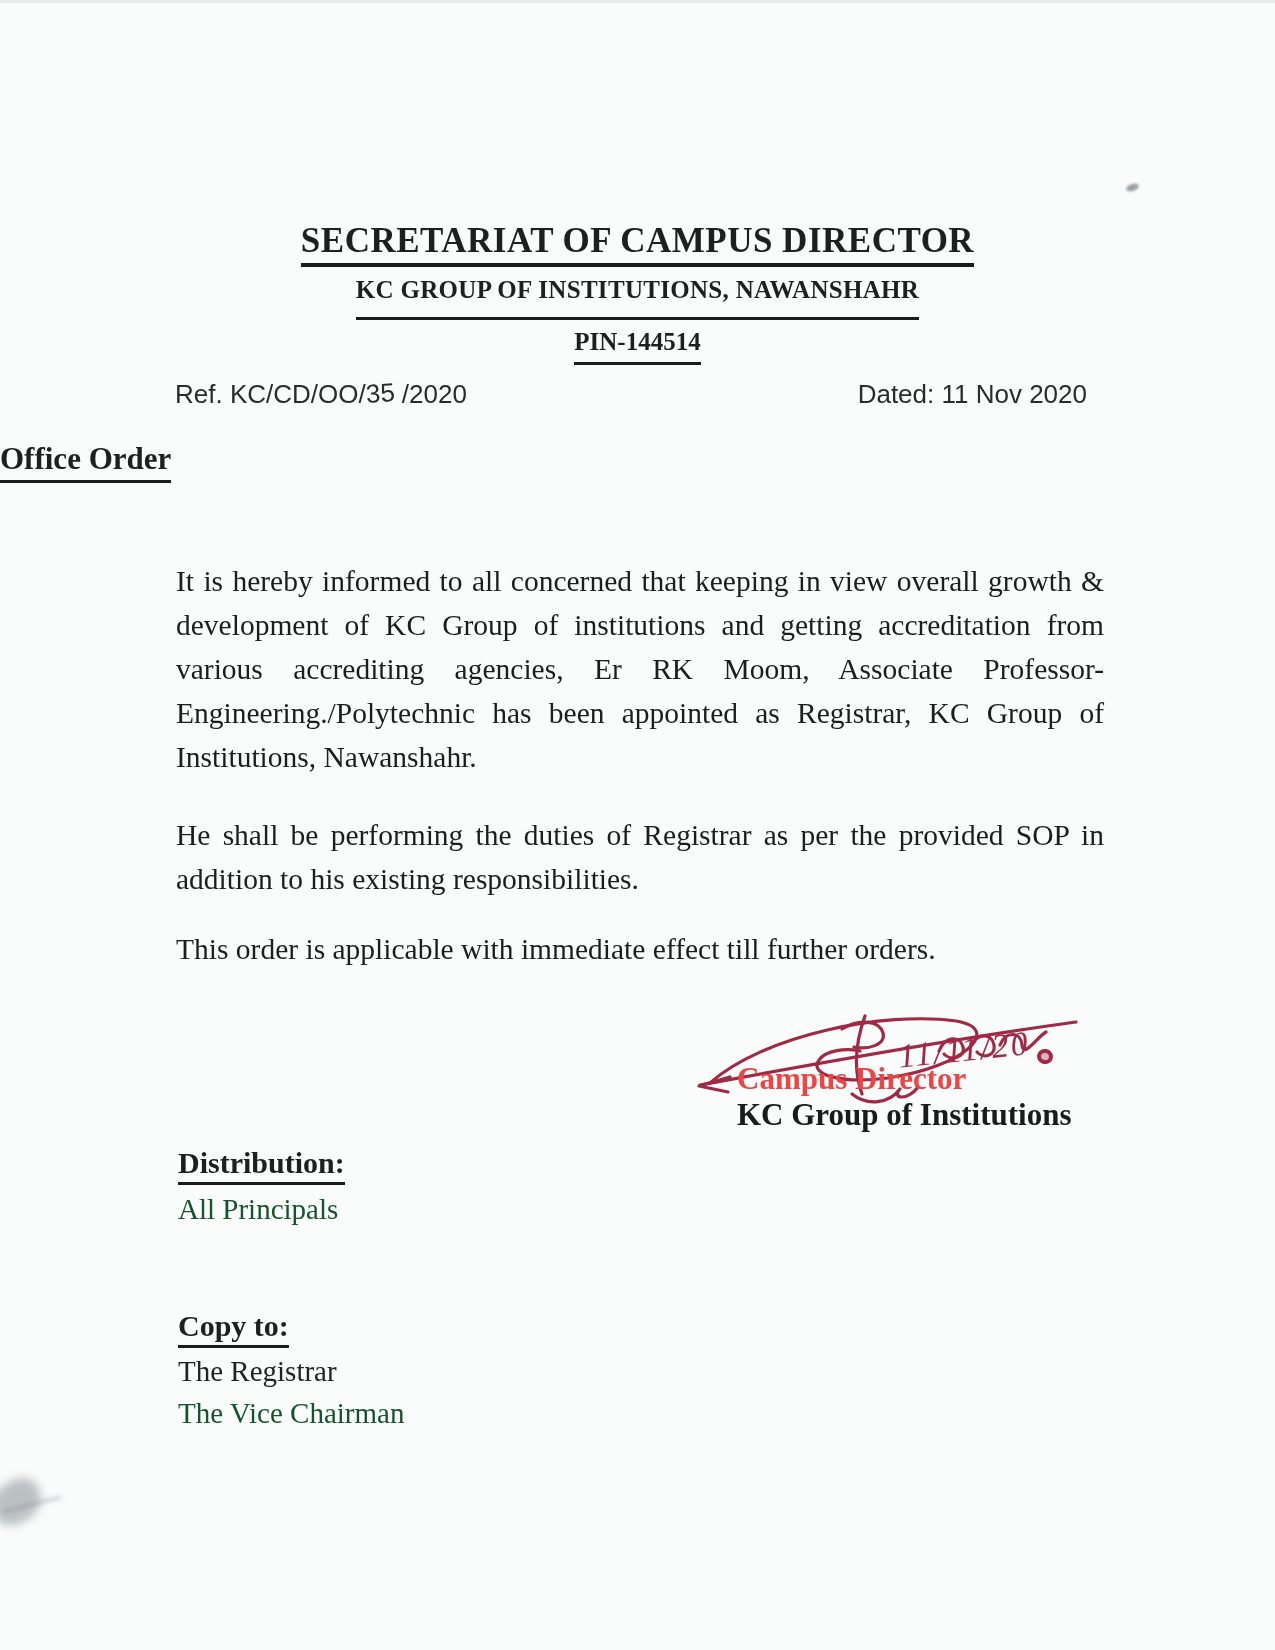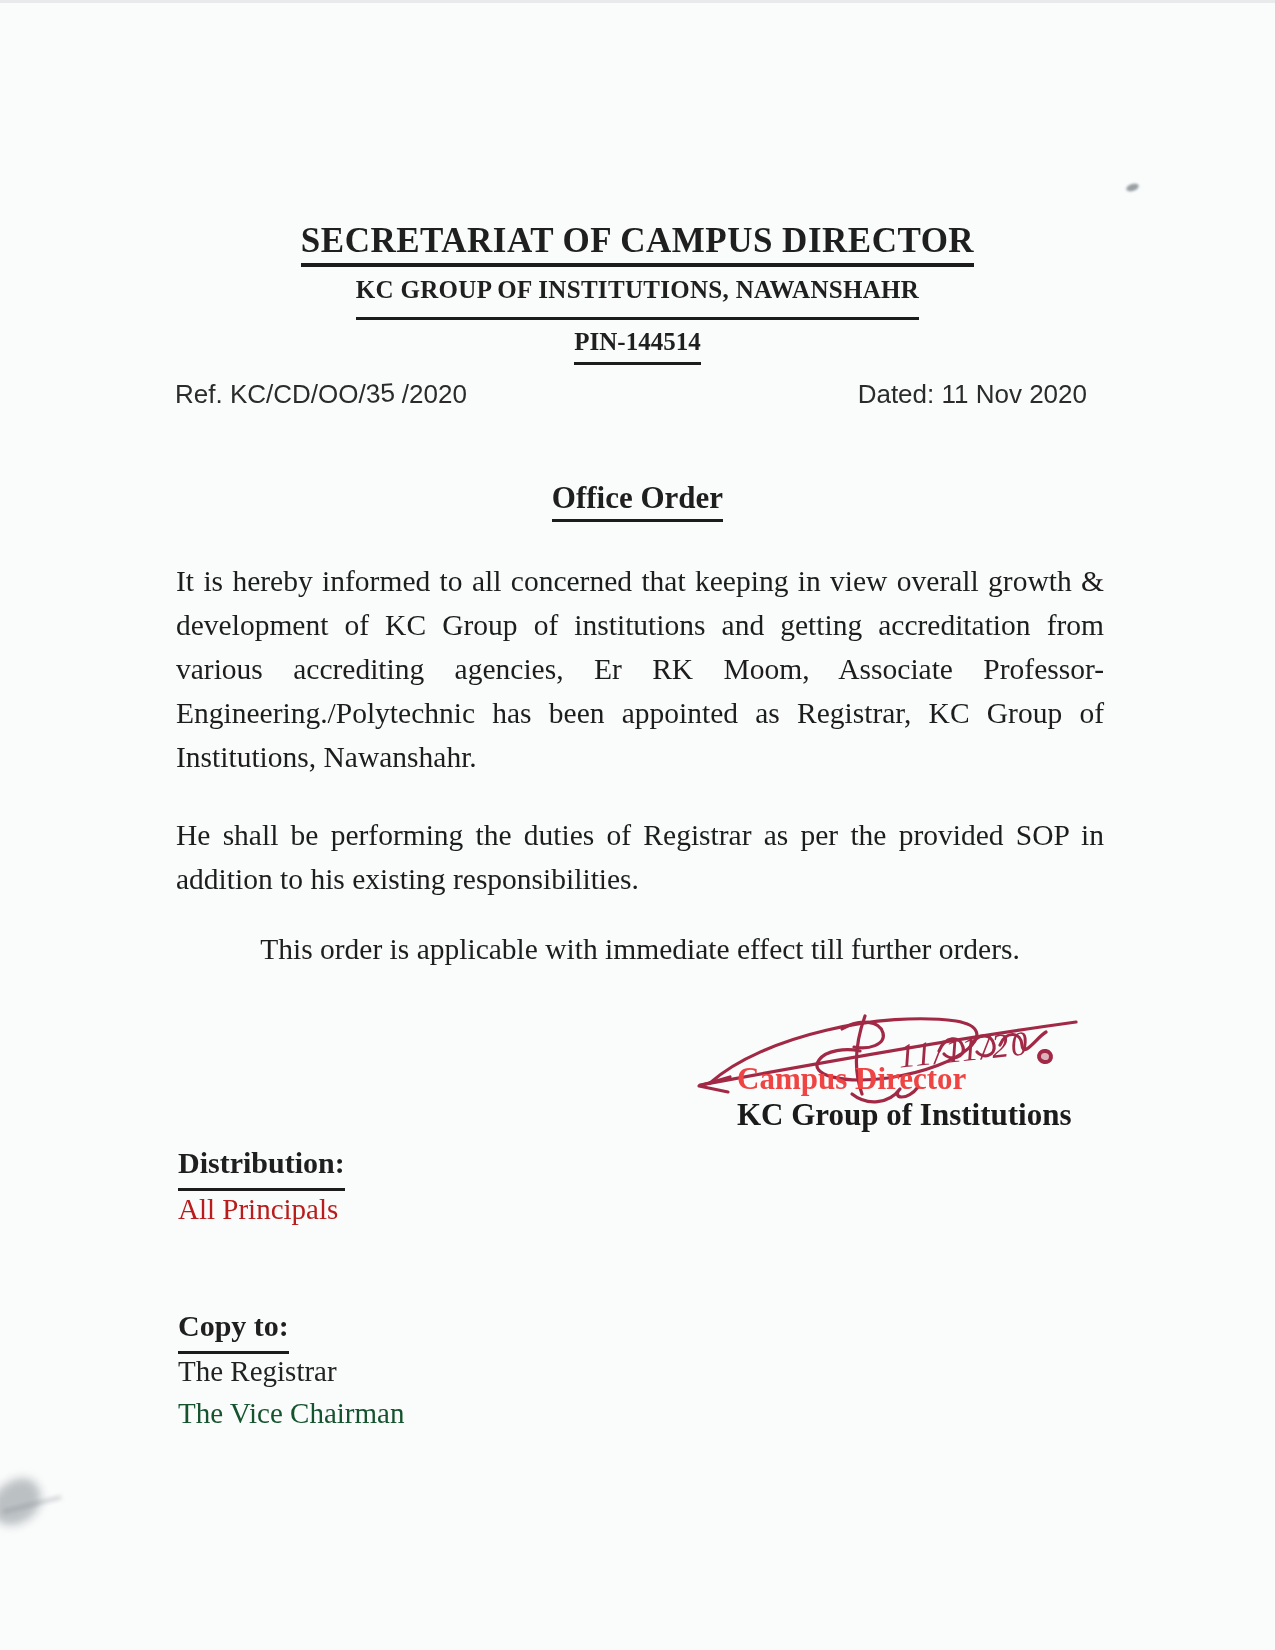--- a/index.html
+++ b/index.html
@@ -46,34 +46,33 @@
     font-family: "Liberation Sans", "DejaVu Sans", sans-serif;
     font-size: 26px; color: #2b2b2b;
   }
   .ref-number {
     display: inline-block;
     transform: rotate(-4deg) translateY(-1px);
   }
   
   .title-wrap {
     position: absolute;
-    top: 477px; left: 0; right: 0; text-align: center;
+    top: 438px; left: 0; right: 0; 
   }
   .title {
     display: inline-block;
     font-size: 31px; font-weight: bold;
     border-bottom: 3px solid #1c1c1c; padding-bottom: 3px;
   }
   
   .para {
     position: absolute;
     left: 176px; width: 928px;
     font-size: 29.5px; line-height: 44px;
     color: #1d1d1d;
-    text-align: center;
   }
   .justify { text-align: justify; }
   #p1 { top: 556px; }
   #p2 { top: 810px; }
   #p3 { top: 924px; }
   
   .sig-svg { position: absolute; left: 692px; top: 986px; }
   .sig-path {
     fill: none; stroke: var(--ink);
     stroke-width: 3.2; stroke-linecap: round; stroke-linejoin: round;
@@ -98,25 +97,25 @@
     font-size: 31px; font-weight: bold; color: #ef4444;
   }
   .sig-org {
     position: absolute; left: 737px; top: 1094px;
     font-size: 31px; font-weight: bold; color: #1b1b1b;
   }
   
   .dist-heading, .copy-heading {
     position: absolute; left: 178px;
     font-size: 30px; font-weight: bold;
-    border-bottom: 3px solid #1c1c1c; padding-bottom: 8px;
+    border-bottom: 3px solid #1c1c1c; padding-bottom: 2px;
     display: inline-block;
   }
   .dist-heading { top: 1143px; }
-  .dist-item { position: absolute; left: 178px; top: 1190px; font-size: 29px; color: #b91c1c; }
+  .dist-item { position: absolute; left: 178px; top: 1190px; font-size: 29px; color: #14532d; }
   .copy-heading { top: 1306px; }
   .copy-item1 { position: absolute; left: 178px; top: 1352px; font-size: 29px; color: #222; }
   .copy-item2 { position: absolute; left: 178px; top: 1394px; font-size: 29px; color: #14532d; }
   
   .smudge {
     position: absolute; left: -10px; top: 1478px;
     width: 52px; height: 42px;
     background: rgba(110,120,126,0.45);
     border-radius: 60% 40% 55% 45%;
     filter: blur(5px);

